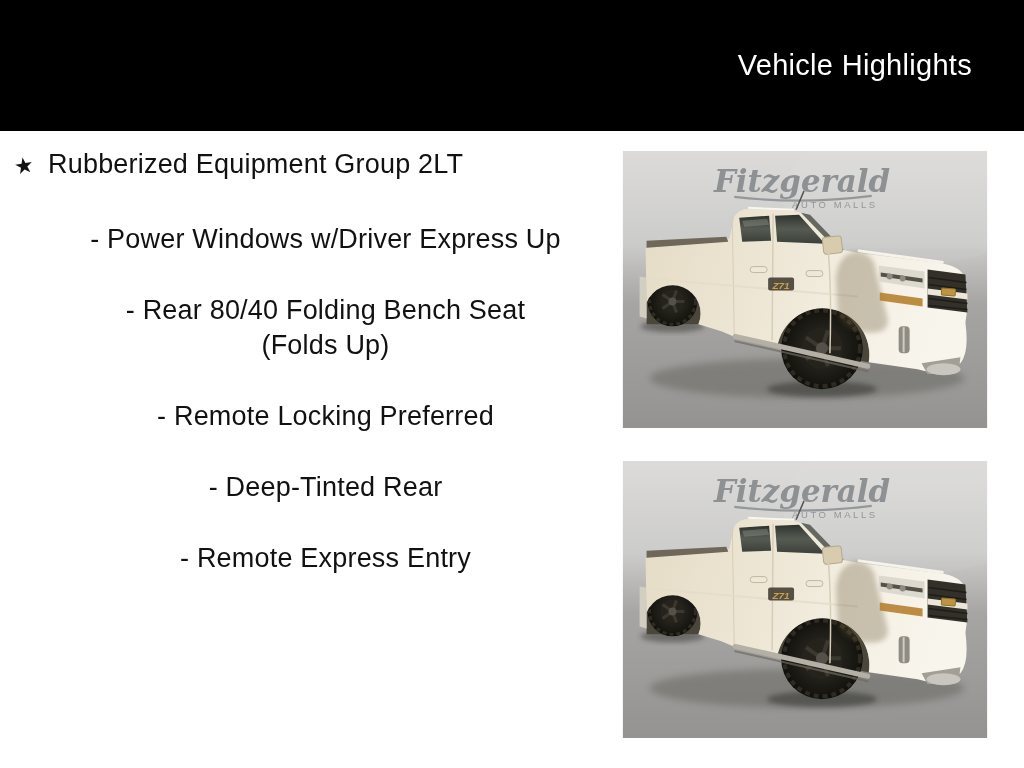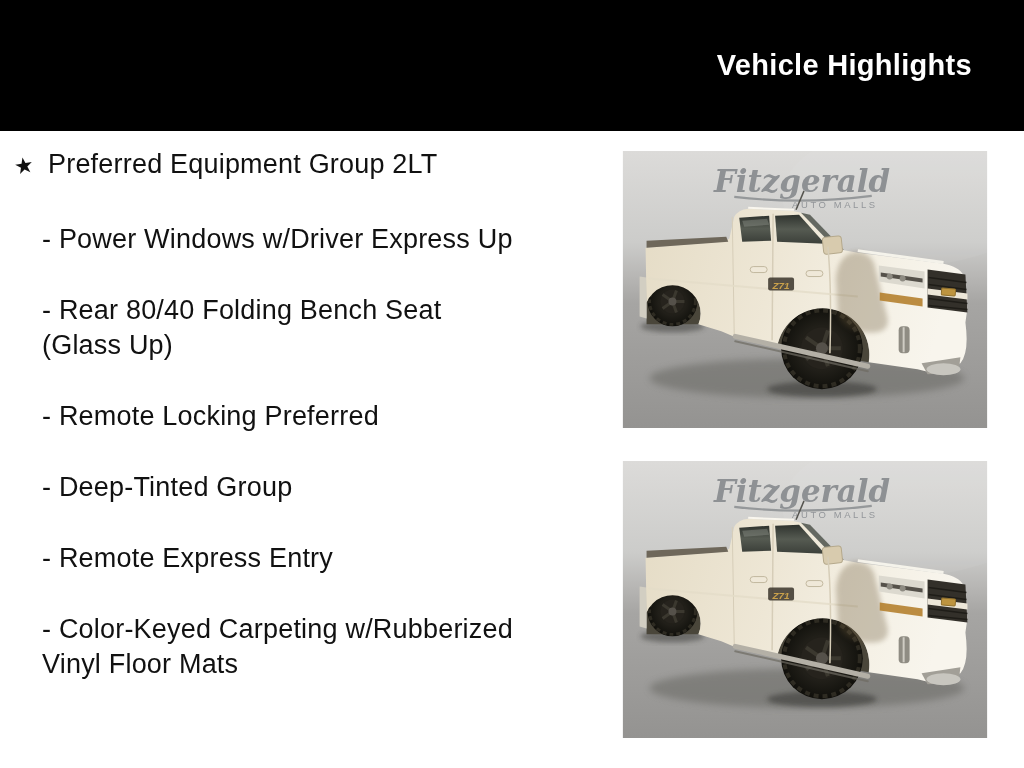--- a/index.html
+++ b/index.html
@@ -15,42 +15,42 @@
     position:absolute; top:0; left:0;
     width:1024px; height:131px;
     background:#000000;
     display:flex; align-items:center; justify-content:flex-end;
     box-sizing:border-box; padding-right:52px;
   }
   .page-title {
     margin:0;
     color:#ffffff;
     font-size:29px;
-    font-weight:700;
+    font-weight:400;
     letter-spacing:0.3px;
   }
   .features {
     position:absolute; left:14px; top:147px;
     width:595px;
     color:#111111;
     font-size:27px;
     line-height:35px;
     letter-spacing:0.2px;
   }
   .group-title { display:flex; margin:0 0 40px 0; }
   .star {
     display:inline-block;
     width:34px;
     font-size:22px;
     transform:rotate(-10deg);
     transform-origin:center;
     font-family:"DejaVu Sans", sans-serif;
   }
   .item { margin:0 0 36px 28px; }
-  .item .line { white-space:nowrap; }
+  .item .line { white-space:nowrap;text-align:center; }
   .photos { position:absolute; left:622px; top:151px; width:366px; }
   .photo { width:366px; height:277px; margin-bottom:33px; }
   .photo svg { width:100%; height:100%; display:block; }
   .sprite { position:absolute; width:0; height:0; overflow:hidden; }
   .wm-brand {
     font-family:"DejaVu Serif", serif;
     font-style:italic; font-weight:bold;
     font-size:31px; fill:#8e9194;
   }
   .wm-sub {
@@ -202,42 +202,38 @@
   </defs>
 </svg>
 
 <div class="header-bar">
   <h1 class="page-title">Vehicle Highlights</h1>
 </div>
 
 <section class="features">
   <div class="group-title">
     <span class="star">★</span>
-    <span>Preferred Equipment Group 2LT</span>
+    <span>Rubberized Equipment Group 2LT</span>
   </div>
   <div id="feature-items">
       <div class="item">
         <div class="line">- Power Windows w/Driver Express Up</div>
       </div>
       <div class="item">
         <div class="line">- Rear 80/40 Folding Bench Seat</div>
-        <div class="line">(Glass Up)</div>
+        <div class="line">(Folds Up)</div>
       </div>
       <div class="item">
         <div class="line">- Remote Locking Preferred</div>
       </div>
       <div class="item">
-        <div class="line">- Deep-Tinted Group</div>
+        <div class="line">- Deep-Tinted Rear</div>
       </div>
       <div class="item">
         <div class="line">- Remote Express Entry</div>
-      </div>
-      <div class="item">
-        <div class="line">- Color-Keyed Carpeting w/Rubberized</div>
-        <div class="line">Vinyl Floor Mats</div>
       </div>
     </div>
 </section>
 
 <aside class="photos">
   <div class="photo">
     <svg viewBox="0 0 366 278">
         <use href="#truck-photo"></use>
       </svg>
   </div>

